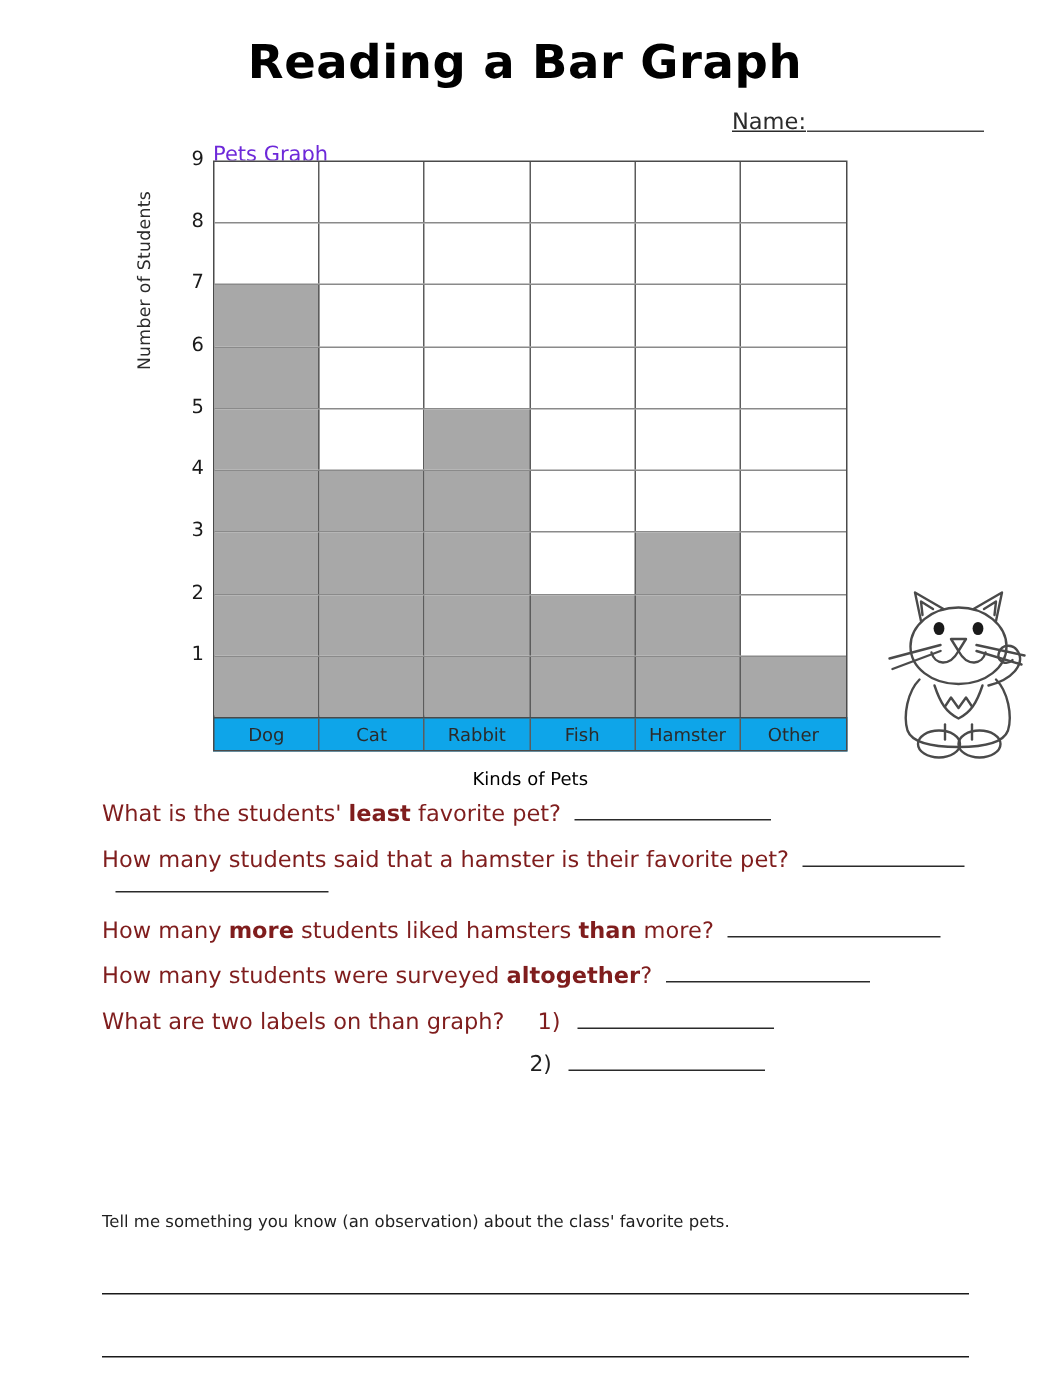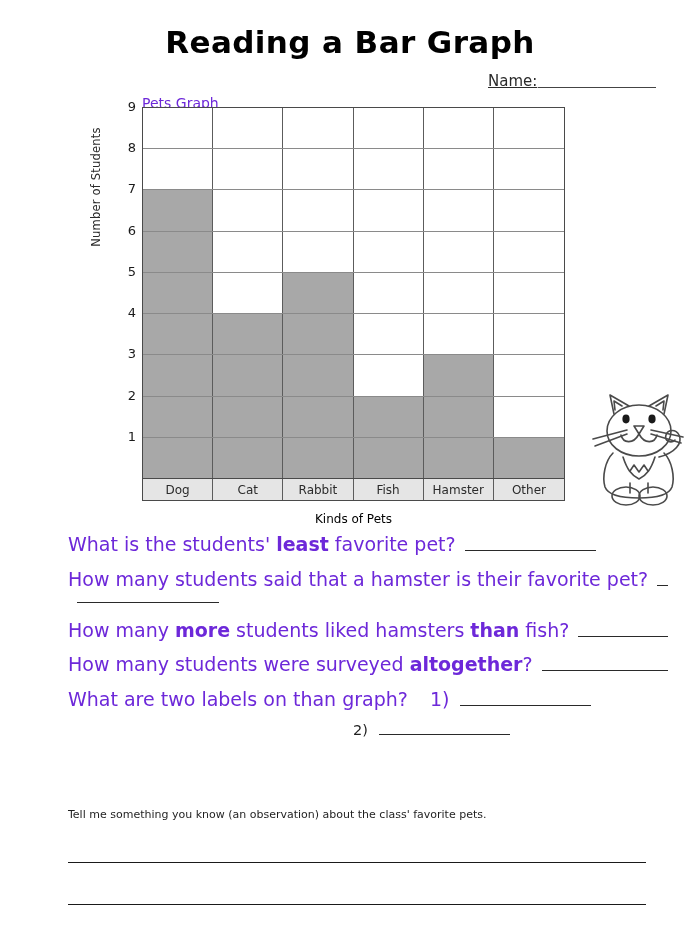--- a/index.html
+++ b/index.html
@@ -111,21 +111,21 @@
   
   #category-strip {
     position: absolute;
     left: 142px;
     top: 478px;
     width: 423px;
     height: 23px;
     border: 1.5px solid #4a4a4a;
     box-sizing: border-box;
     display: flex;
-    background: #e5e5e5;
+    background: #0ea5e9;
   }
   .cat-cell {
     width: 70.5px;
     height: 100%;
     border-right: 1.4px solid #5c5c5c;
     box-sizing: border-box;
     display: flex;
     align-items: center;
     justify-content: center;
     font-size: 12px;
@@ -155,22 +155,22 @@
   
   #questions {
     position: absolute;
     left: 68px;
     top: 533px;
     width: 600px;
   }
   .question-row {
     display: flex;
     align-items: baseline;
-    font-size: 19px;
-    color: #6d28d9;
+    font-size: 15px;
+    color: #7f1d1d;
     margin-bottom: 12.5px;
     white-space: nowrap;
   }
   .q-text b { font-weight: bold; }
   .blank-rule {
     border-bottom: 1.6px solid #2a2a2a;
     margin-left: 9px;
     margin-bottom: 3px;
     height: 0;
   }
@@ -360,21 +360,21 @@
       <span class="blank-rule" style="width: 131px;"></span>
     </div>
     <div class="question-row">
       <span class="q-text"><span>How many students said that a hamster is their favorite pet?</span></span>
       <span class="blank-rule" style="width: 108px;"></span>
     </div>
     <div class="question-row">
       <span class="blank-rule" style="width: 142px;"></span>
     </div>
     <div class="question-row">
-      <span class="q-text"><span>How many </span><b>more</b><span> students liked hamsters </span><b>than</b><span> fish?</span></span>
+      <span class="q-text"><span>How many </span><b>more</b><span> students liked hamsters </span><b>than</b><span> more?</span></span>
       <span class="blank-rule" style="width: 142px;"></span>
     </div>
     <div class="question-row">
       <span class="q-text"><span>How many students were surveyed </span><b>altogether</b><span>?</span></span>
       <span class="blank-rule" style="width: 136px;"></span>
     </div>
     <div class="question-row">
       <span class="q-text"><span>What are two labels on than graph?</span></span>
       <span class="sub-label" style="margin-left: 22px;">1)</span>
       <span class="blank-rule" style="width: 131px;"></span>

